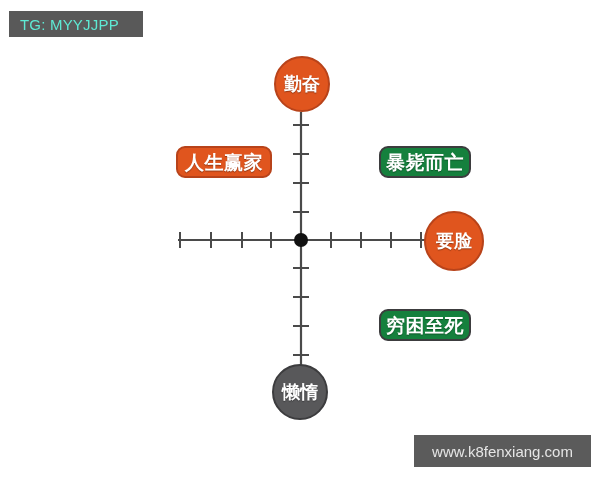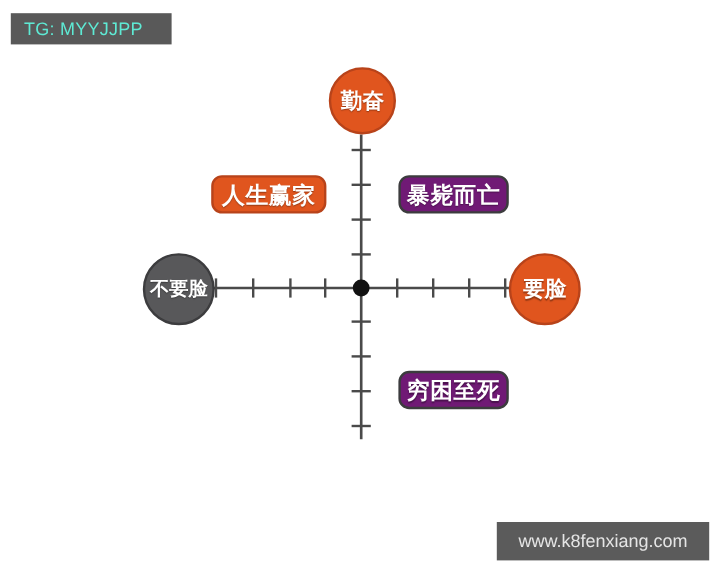--- a/index.html
+++ b/index.html
@@ -106,22 +106,23 @@
     font-family: "DejaVu Sans", "Liberation Sans", sans-serif;
     text-shadow: 0 1px 1px rgba(0,0,0,0.35);
     letter-spacing: 0.5px;
     z-index: 3;
   }
   .quad-label.orange {
     background: #e0551e;
     border: 2px solid #b8431a;
   }
   .quad-label.gray {
-    background: #701a75;
+    background: #15803d;
     border: 2px solid #3c3c3e;
+    margin-left: 47px;
   }
 
   #label-q2 { left: 176px; top: 146px; width: 96px; height: 32px; }
   #label-q1 { left: 332px; top: 146px; width: 92px; height: 32px; }
   #label-q3 { left: 176px; top: 297px; width: 96px; height: 32px; }
   #label-q4 { left: 332px; top: 309px; width: 92px; height: 32px; }
 </style>
 </head>
 <body>
 
@@ -156,24 +157,24 @@
         <line x1="421" y1="232" x2="421" y2="248"></line>
       </g>
     </g>
     <circle cx="301" cy="240" r="7" fill="#111111"></circle>
   </svg>
 
   <div class="node-circle orange" id="circle-top">
     <span>勤奋</span>
   </div>
 
+  <div class="node-circle gray" id="circle-bottom">
+    <span>懒惰</span>
+  </div>
 
-  <div class="node-circle gray" id="circle-left">
-    <span>不要脸</span>
-  </div>
 
   <div class="node-circle orange" id="circle-right">
     <span>要脸</span>
   </div>
 
   <div class="quad-label orange" id="label-q2">
     <span>人生赢家</span>
   </div>
 
   <div class="quad-label gray" id="label-q1">

